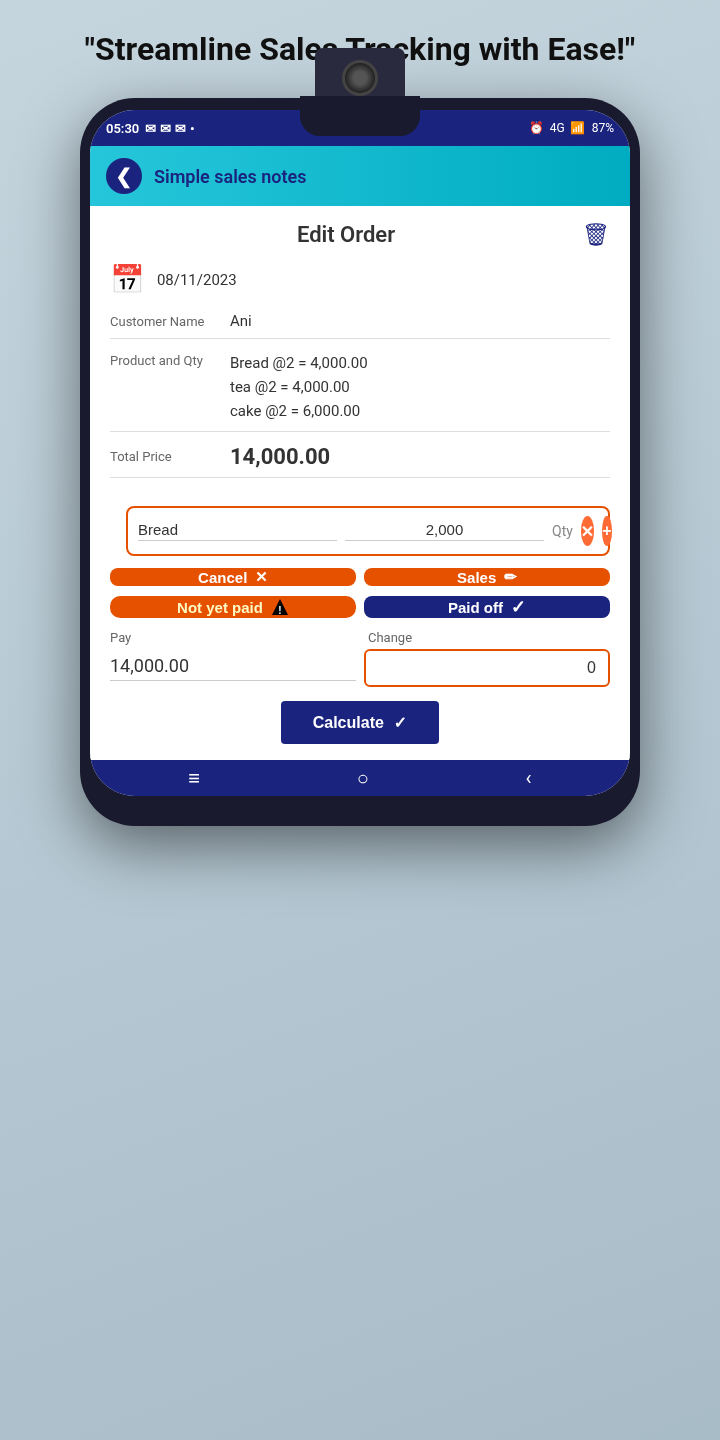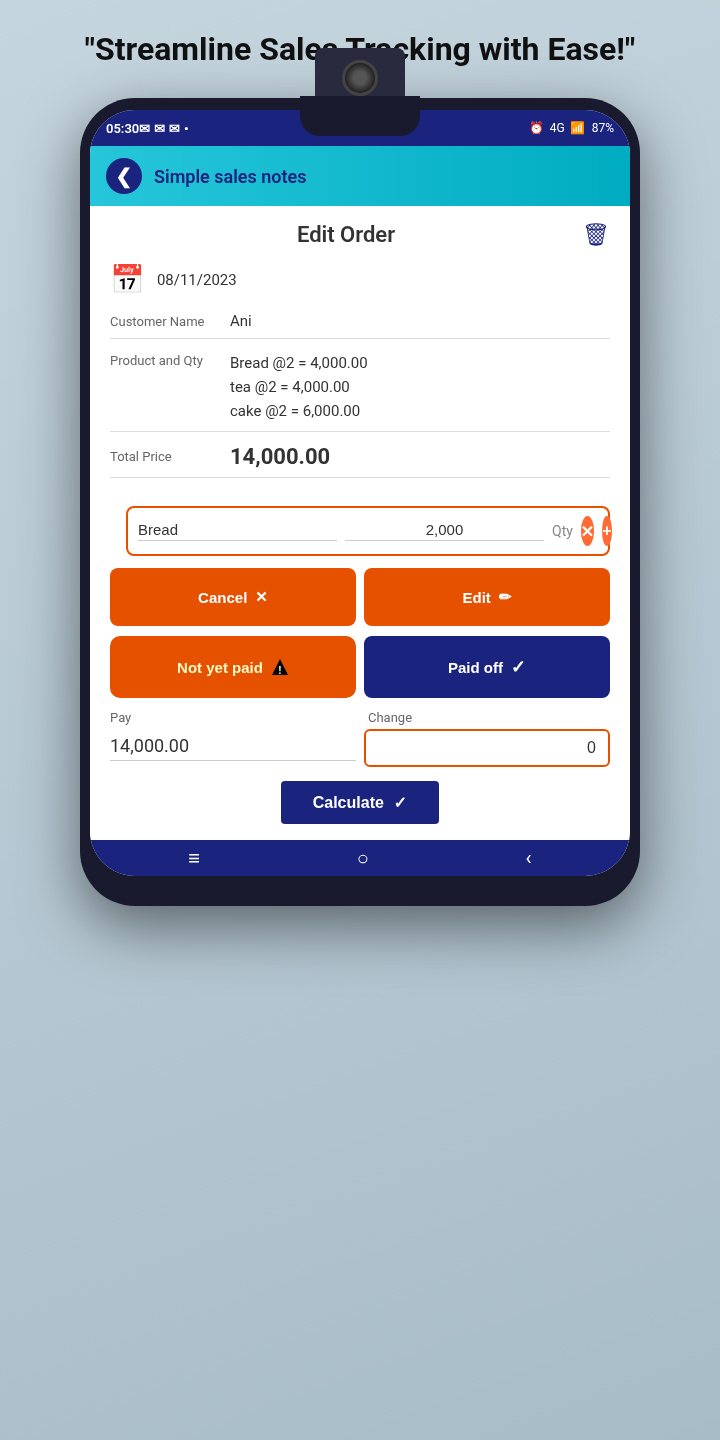--- a/index.html
+++ b/index.html
@@ -94,20 +94,21 @@
       display: flex;
       justify-content: space-between;
       align-items: center;
       padding: 8px 16px;
       height: 36px;
     }
 
     .status-left {
       display: flex;
       align-items: center;
+      gap: 6px;
       color: white;
       font-size: 13px;
       font-weight: 600;
     }
 
     .status-icons {
       display: flex;
       gap: 4px;
     }
 
@@ -306,21 +307,21 @@
 
     
     .action-buttons {
       display: grid;
       grid-template-columns: 1fr 1fr;
       gap: 8px;
       margin-bottom: 10px;
     }
 
     .btn {
-      padding: 20px 16px;
+      padding: 0 16px;
       border: none;
       border-radius: 8px;
       font-size: 15px;
       font-weight: 600;
       cursor: pointer;
       display: flex;
       align-items: center;
       justify-content: center;
       gap: 8px;
     }
@@ -505,21 +506,21 @@
           <button class="circle-btn circle-btn-cancel">✕</button>
           <button class="circle-btn circle-btn-add">+</button>
         </div>
 
         <div class="action-buttons">
           <button class="btn btn-cancel">
             <span>Cancel</span>
             <span>✕</span>
           </button>
           <button class="btn btn-edit">
-            <span>Edit</span>
+            <span>Sales</span>
             <span>✏</span>
           </button>
         </div>
 
         <div class="action-buttons">
           <button class="btn btn-not-paid">
             <span>Not yet paid</span>
             <svg width="18" height="18" viewBox="0 0 18 18" fill="black">
               <polygon points="9,1 1,17 17,17"></polygon>
               <text x="9" y="16" text-anchor="middle" fill="white" font-size="10" font-weight="bold">!</text>

